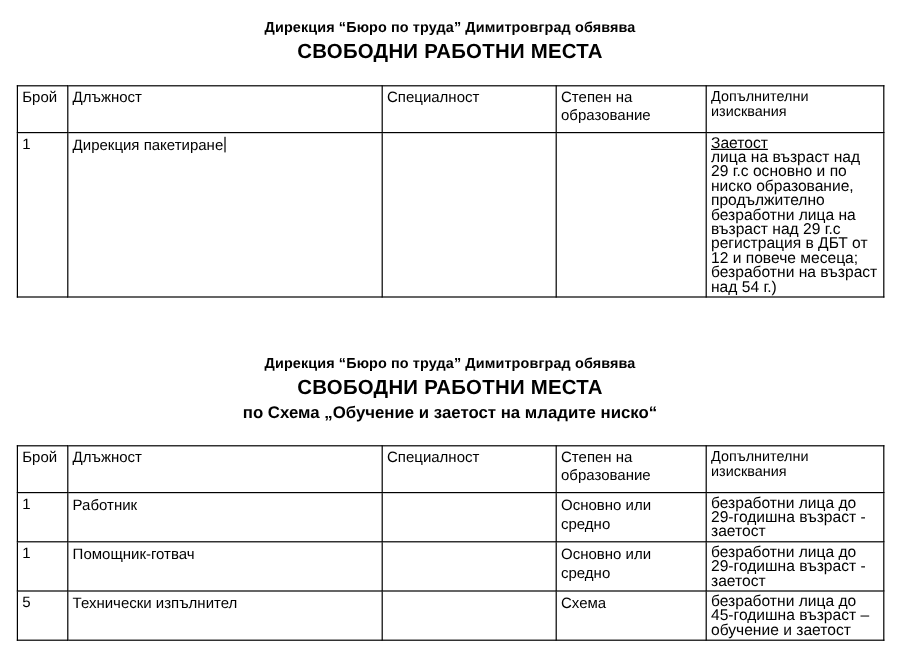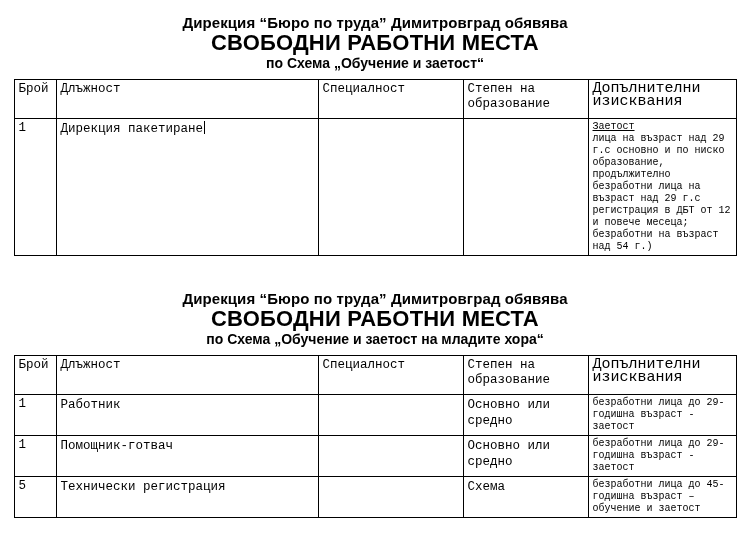--- a/index.html
+++ b/index.html
@@ -20,74 +20,73 @@
     height: 538px;
   }
   .section {
     width: 750px;
   }
   .heading-block {
     text-align: center;
     padding: 0 10px;
   }
   .head-line1 {
-    font-size: 15px;
+    font-size: 12px;
     font-weight: bold;
     line-height: 18px;
     letter-spacing: 0.1px;
   }
   .head-line2 {
-    font-size: 22px;
+    font-size: 17px;
     font-weight: bold;
     line-height: 21px;
     letter-spacing: 0.2px;
   }
   .head-line3 {
     font-size: 14px;
     font-weight: bold;
     line-height: 20px;
   }
   table.vacancy {
     border-collapse: collapse;
     table-layout: fixed;
-    margin: 0 auto;
-    font-family: Liberation Mono, monospace;
+    margin: 12px auto;
   }
   table.vacancy td, table.vacancy th {
     border: 1px solid #000000;
     vertical-align: top;
     padding: 2px 4px;
     font-weight: normal;
     text-align: left;
   }
   .col-count { width: 42px; }
   .col-pos   { width: 262px; }
   .col-spec  { width: 145px; }
   .col-edu   { width: 125px; }
   .col-extra { width: 148px; }
 
   .hdr {
     font-size: 12.5px;
     line-height: 15px;
     height: 34px;
   }
   .hdr-small {
-    font-size: 15px;
+    font-size: 12px;
     line-height: 13px;
   }
   .cell-num {
     text-align: center;
     font-size: 12.5px;
   }
   .cell-text {
     font-size: 12.5px;
     line-height: 16px;
   }
   .cell-extra {
-    font-size: 10px;
+    font-size: 13px;
     line-height: 12px;
     font-weight: bold;
   }
   .cell-extra .u {
     text-decoration: underline;
   }
   .row-tall td { height: 118px; }
   .row-std td { height: 30px; }
   .mid-align { vertical-align: middle; }
   .caret {
@@ -106,21 +105,20 @@
 <body>
 
 <div class="page">
 
   <div class="spacer-1"></div>
 
   <div class="section">
     <div class="heading-block">
       <div class="head-line1">Дирекция “Бюро по труда” Димитровград  обявява</div>
       <div class="head-line2">СВОБОДНИ РАБОТНИ МЕСТА</div>
-      <div class="head-line3">по Схема „Обучение и заетост“</div>
     </div>
 
     <div class="spacer-3"></div>
 
     <table class="vacancy">
       <colgroup>
         <col class="col-count">
           <col class="col-pos">
           <col class="col-spec">
           <col class="col-edu">
@@ -149,21 +147,21 @@
       </tbody>
     </table>
   </div>
 
   <div class="spacer-2"></div>
 
   <div class="section">
     <div class="heading-block">
       <div class="head-line1">Дирекция “Бюро по труда” Димитровград  обявява</div>
       <div class="head-line2">СВОБОДНИ РАБОТНИ МЕСТА</div>
-      <div class="head-line3">по Схема „Обучение и заетост на младите хора“</div>
+      <div class="head-line3">по Схема „Обучение и заетост на младите ниско“</div>
     </div>
 
     <div class="spacer-3"></div>
 
     <table class="vacancy">
       <colgroup>
         <col class="col-count">
           <col class="col-pos">
           <col class="col-spec">
           <col class="col-edu">
@@ -188,21 +186,21 @@
         </tr>
         <tr class="row-std">
           <td class="cell-num">1</td>
           <td class="cell-text">Помощник-готвач</td>
           <td class="cell-text"></td>
           <td class="cell-text">Основно или средно</td>
           <td class="cell-extra">безработни лица до 29-годишна възраст - заетост</td>
         </tr>
         <tr class="row-std">
           <td class="cell-num">5</td>
-          <td class="cell-text">Технически регистрация</td>
+          <td class="cell-text">Технически изпълнител</td>
           <td class="cell-text"></td>
           <td class="cell-text">Схема</td>
           <td class="cell-extra">безработни лица до 45-годишна възраст – обучение и заетост</td>
         </tr>
       </tbody>
     </table>
   </div>
 
 </div>
 

